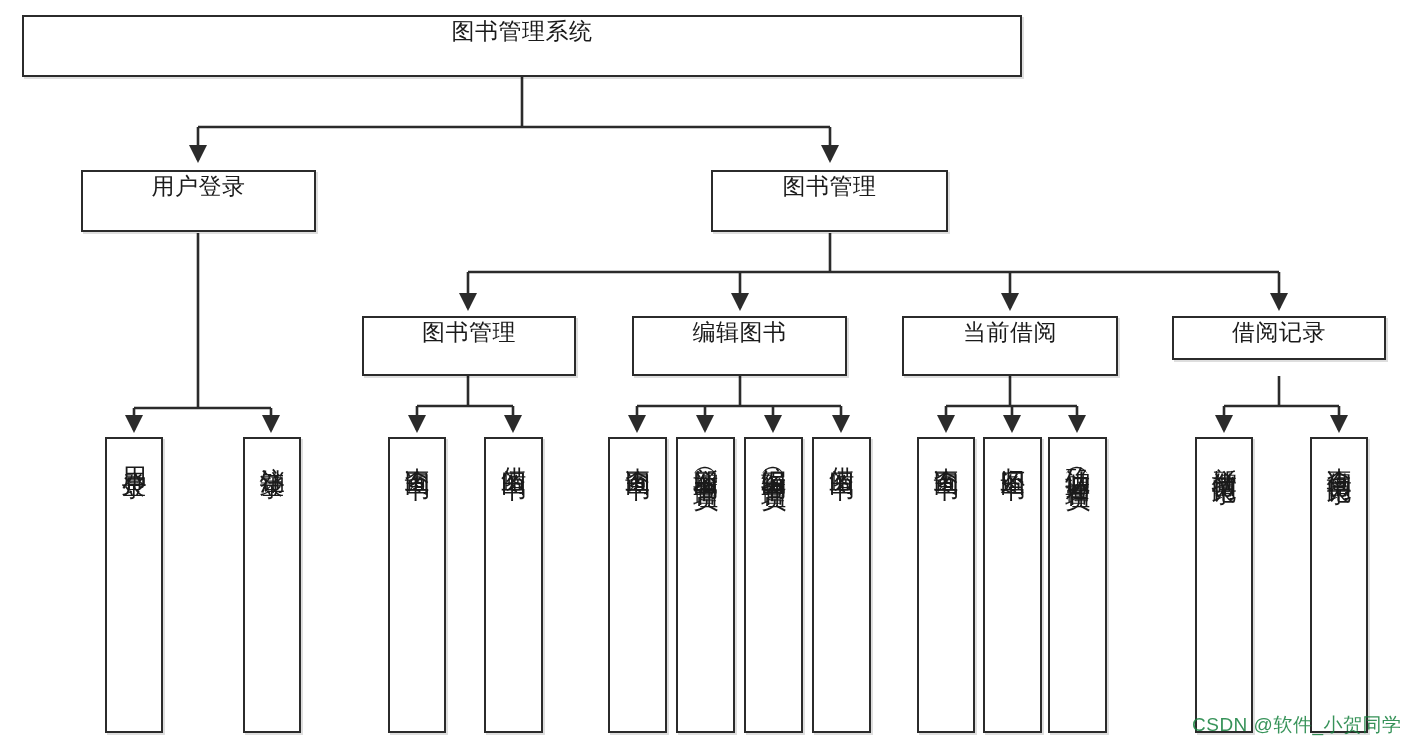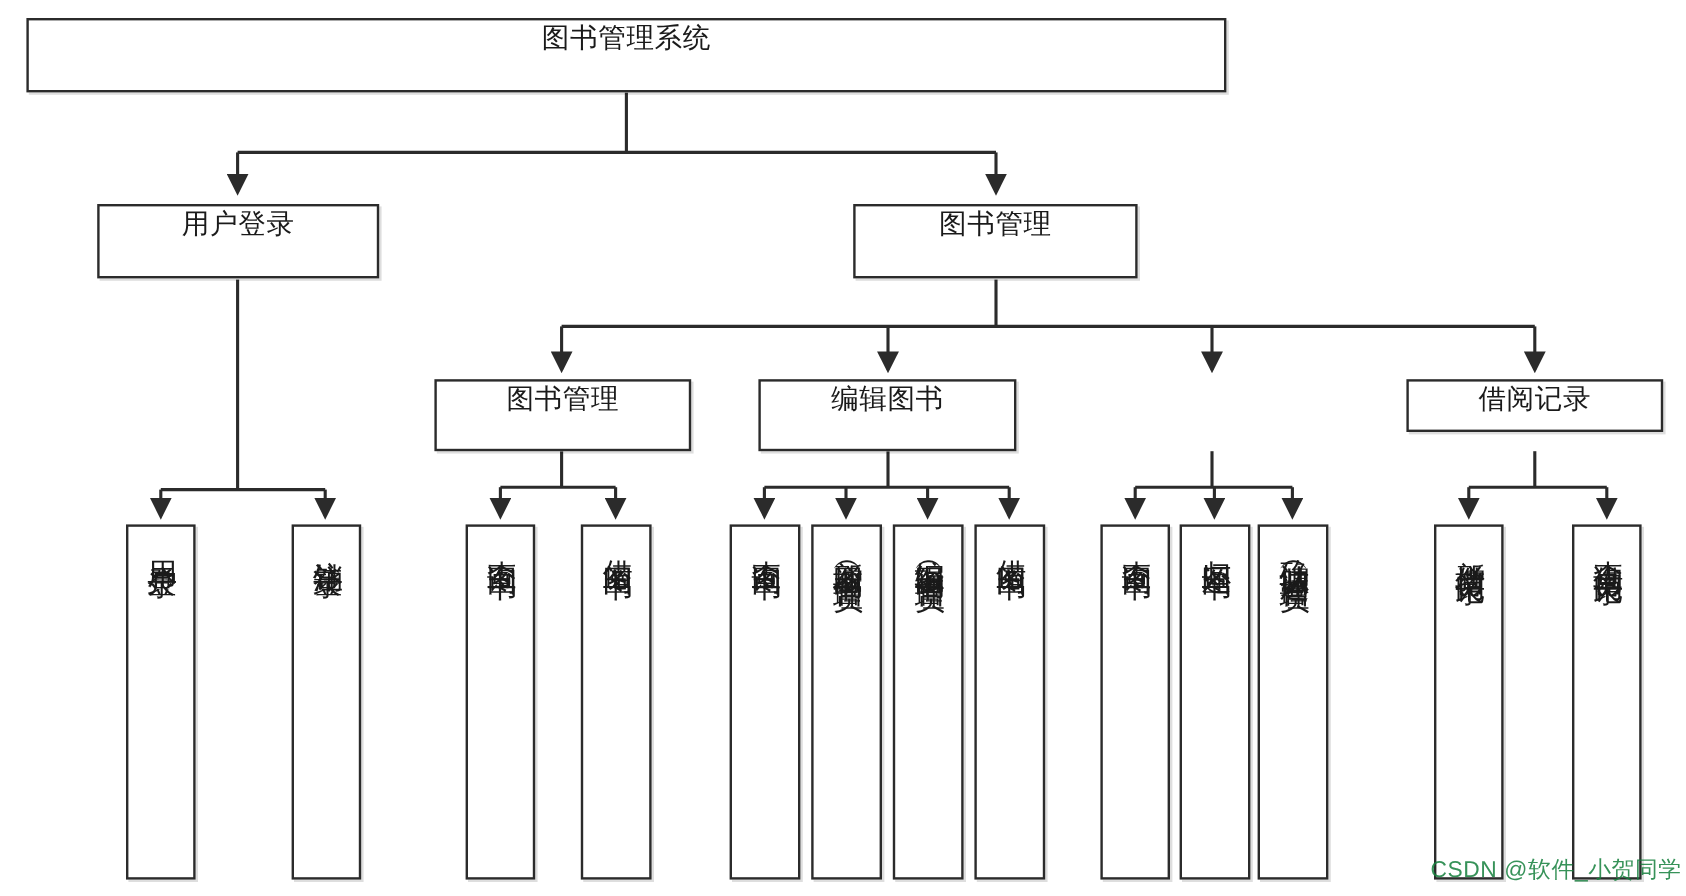--- a/index.html
+++ b/index.html
@@ -131,20 +131,23 @@
   <div class="node horiz" style="left:711px; top:170px; width:237px; height:62px;">
     <span class="lbl">图书管理</span>
   </div>
 
   <div class="node horiz" style="left:362px; top:316px; width:214px; height:60px;">
     <span class="lbl">图书管理</span>
   </div>
   <div class="node horiz" style="left:632px; top:316px; width:215px; height:60px;">
     <span class="lbl">编辑图书</span>
   </div>
+  <div class="node horiz" style="left:902px; top:316px; width:216px; height:60px;">
+    <span class="lbl">当前借阅</span>
+  </div>
   <div class="node horiz" style="left:1172px; top:316px; width:214px; height:44px;">
     <span class="lbl">借阅记录</span>
   </div>
 
   <div class="node vert" style="left:105px; top:437px; width:58px; height:296px;">
     <span class="lbl">用户登录</span>
   </div>
   <div class="node vert" style="left:243px; top:437px; width:58px; height:296px;">
     <span class="lbl">注销登录</span>
   </div>

